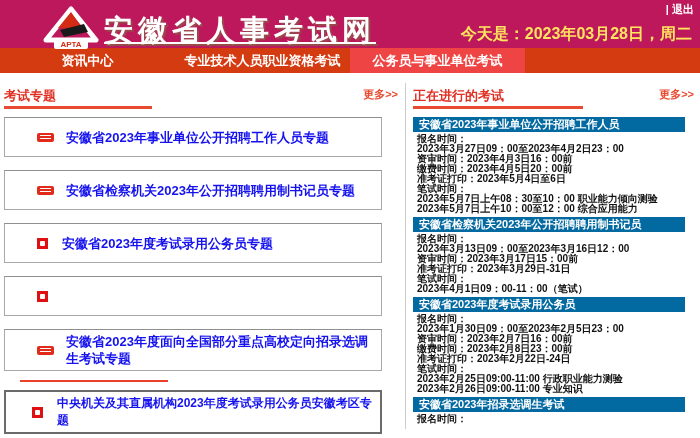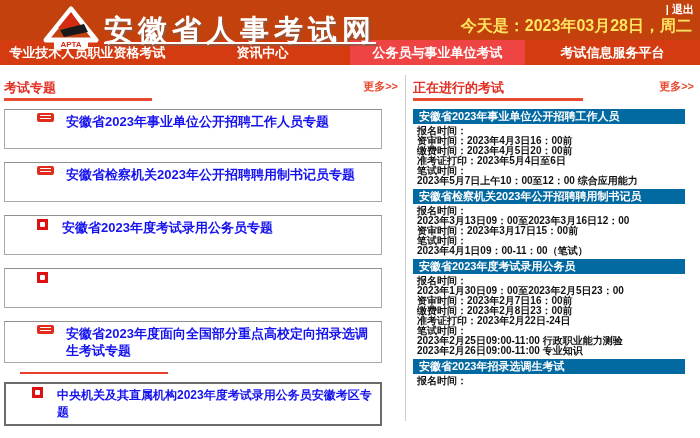--- a/index.html
+++ b/index.html
@@ -2,40 +2,40 @@
 <html><head>
 <meta charset="utf-8">
 <style>
   html,body{margin:0;padding:0;}
   body{
     width:700px;height:438px;overflow:hidden;position:relative;
     background:#ffffff;
     font-family:"Liberation Sans","DejaVu Sans",sans-serif;
   }
   
-  .header{position:relative;height:40px;background:#c2410c;}
+  .header{position:relative;height:48px;background:#be185d;}
   .logout{position:absolute;top:2px;right:6px;color:#ffffff;font-size:11px;font-weight:bold;cursor:pointer;text-decoration:none;}
   .logo{position:absolute;left:40px;top:6px;width:62px;height:45px;}
   .site-title{position:absolute;left:104px;top:11px;color:#ffffff;font-size:29px;font-weight:bold;letter-spacing:5px;text-shadow:2px 2px 1px rgba(140,90,70,.75);white-space:nowrap;text-decoration:underline;}
   .date{position:absolute;right:8px;bottom:3px;color:#FFE45E;font-size:16px;font-weight:bold;}
   
   .nav{display:flex;height:25px;background:#D53B10;}
   .nav-tab{width:175px;text-align:center;line-height:25px;color:#ffffff;font-size:13px;font-weight:bold;cursor:pointer;white-space:nowrap;overflow:hidden;}
   .nav-tab.active{background:#ef4444;}
   
   .main{position:relative;height:356px;border-radius:32px;}
   .vdivider{position:absolute;left:405px;top:10px;height:346px;width:1px;background:#cccccc;}
   
   .left-col{position:absolute;left:4px;top:13px;width:396px;}
   .col-head{position:relative;height:18px;}
   .col-title{color:#E03024;font-size:13px;font-weight:bold;}
   .red-underline{height:3px;background:#E84B31;width:148px;margin:2px 0 8px 0;}
   .more-link{position:absolute;right:2px;top:1px;color:#E84B31;font-size:11px;font-weight:bold;cursor:pointer;text-decoration:none;}
   .topic-list{width:382px;}
-  .panel-item{display:flex;align-items:flex-start;box-sizing:border-box;width:378px;min-height:40px;
+  .panel-item{display:flex;align-items:center;box-sizing:border-box;width:378px;min-height:40px;
     border:1px solid #a8a8a8;border-top-color:#8f8f8f;background:#ffffff;
     margin:0 0 13px 0;padding:3px 8px 3px 32px;cursor:pointer;}
   .panel-item.highlight{border:2px solid #6b6b6b;padding-left:26px;}
   .panel-item.highlight .topic-link{font-size:12px;}
   .topic-link{color:#1512EE;font-size:13px;font-weight:bold;text-decoration:none;line-height:17px;}
   .icon-hot{flex:none;width:17px;height:9px;background:#E02A1A;border-radius:2px;margin-right:12px;position:relative;}
   .icon-hot::before{content:"";position:absolute;left:3px;top:2px;width:11px;height:1px;background:#ffffff;box-shadow:0 3px 0 #ffffff;}
   .icon-square{flex:none;width:11px;height:11px;background:#DD1111;margin-right:14px;position:relative;}
   .icon-square::before{content:"";position:absolute;left:3px;top:3px;width:5px;height:5px;background:#ffffff;border-radius:1px;}
   .red-line-bottom{height:2px;background:#E8402A;width:148px;margin:-4px 0 8px 16px;}
@@ -58,24 +58,23 @@
       <polygon points="20,24 44,18 48,26 24,31" fill="#1a1a1a"></polygon>
       <rect x="14" y="33" width="34" height="10" rx="2" fill="#ffffff"></rect>
       <text x="31" y="41" text-anchor="middle" font-size="8" font-weight="bold" fill="#D42B14" font-family="Liberation Sans, sans-serif">APTA</text>
     </svg>
   </span>
   <span class="site-title">安徽省人事考试网</span>
   <span class="date">今天是：2023年03月28日，周二</span>
 </div>
 
 <div class="nav">
+  <div class="nav-tab">资讯中心</div>
   <div class="nav-tab">专业技术人员职业资格考试</div>
-  <div class="nav-tab">资讯中心</div>
   <div class="nav-tab active">公务员与事业单位考试</div>
-  <div class="nav-tab">考试信息服务平台</div>
 </div>
 
 <div class="main">
   <div class="vdivider"></div>
 
   <div class="left-col">
     <div class="col-head">
       <span class="col-title">考试专题</span>
       <a class="more-link">更多&gt;&gt;</a>
     </div>
@@ -112,32 +111,35 @@
   <div class="right-col">
     <div class="col-head">
       <span class="col-title">正在进行的考试</span>
       <a class="more-link">更多&gt;&gt;</a>
     </div>
     <div class="red-underline" style="width:170px"></div>
 
     <div class="banner">安徽省2023年事业单位公开招聘工作人员</div>
     <div class="exam-lines">
       <div class="line">报名时间：</div>
+      <div class="line">2023年3月27日09：00至2023年4月2日23：00</div>
       <div class="line">资审时间：2023年4月3日16：00前</div>
       <div class="line">缴费时间：2023年4月5日20：00前</div>
       <div class="line">准考证打印：2023年5月4日至6日</div>
       <div class="line">笔试时间：</div>
+      <div class="line">2023年5月7日上午08：30至10：00 职业能力倾向测验</div>
       <div class="line">2023年5月7日上午10：00至12：00 综合应用能力</div>
     </div>
 
     <div class="banner">安徽省检察机关2023年公开招聘聘用制书记员</div>
     <div class="exam-lines">
       <div class="line">报名时间：</div>
       <div class="line">2023年3月13日09：00至2023年3月16日12：00</div>
       <div class="line">资审时间：2023年3月17日15：00前</div>
+      <div class="line">准考证打印：2023年3月29日-31日</div>
       <div class="line">笔试时间：</div>
       <div class="line">2023年4月1日09：00-11：00（笔试）</div>
     </div>
 
     <div class="banner">安徽省2023年度考试录用公务员</div>
     <div class="exam-lines">
       <div class="line">报名时间：</div>
       <div class="line">2023年1月30日09：00至2023年2月5日23：00</div>
       <div class="line">资审时间：2023年2月7日16：00前</div>
       <div class="line">缴费时间：2023年2月8日23：00前</div>

